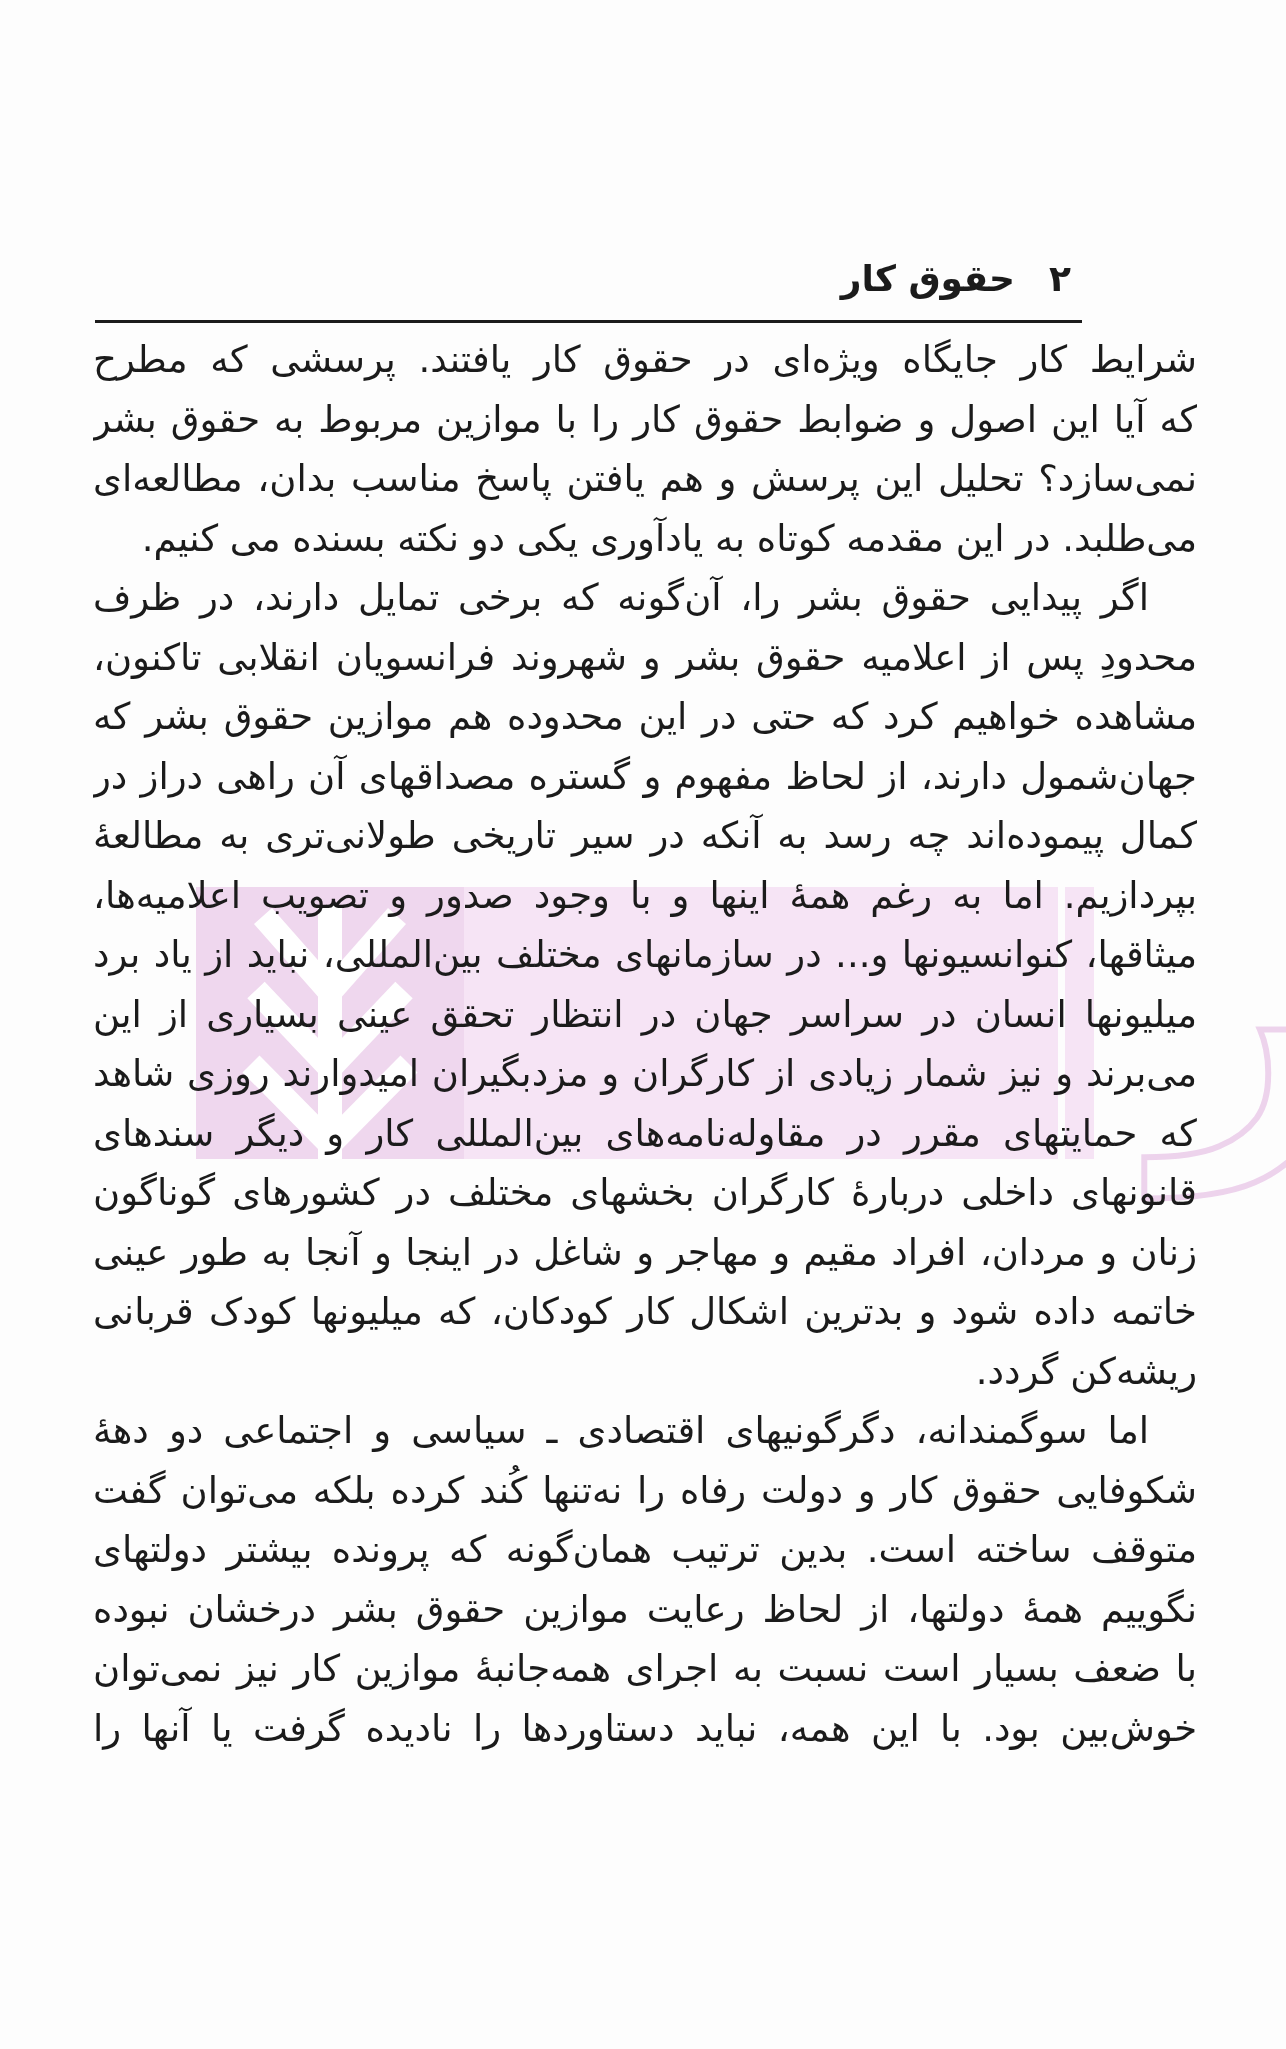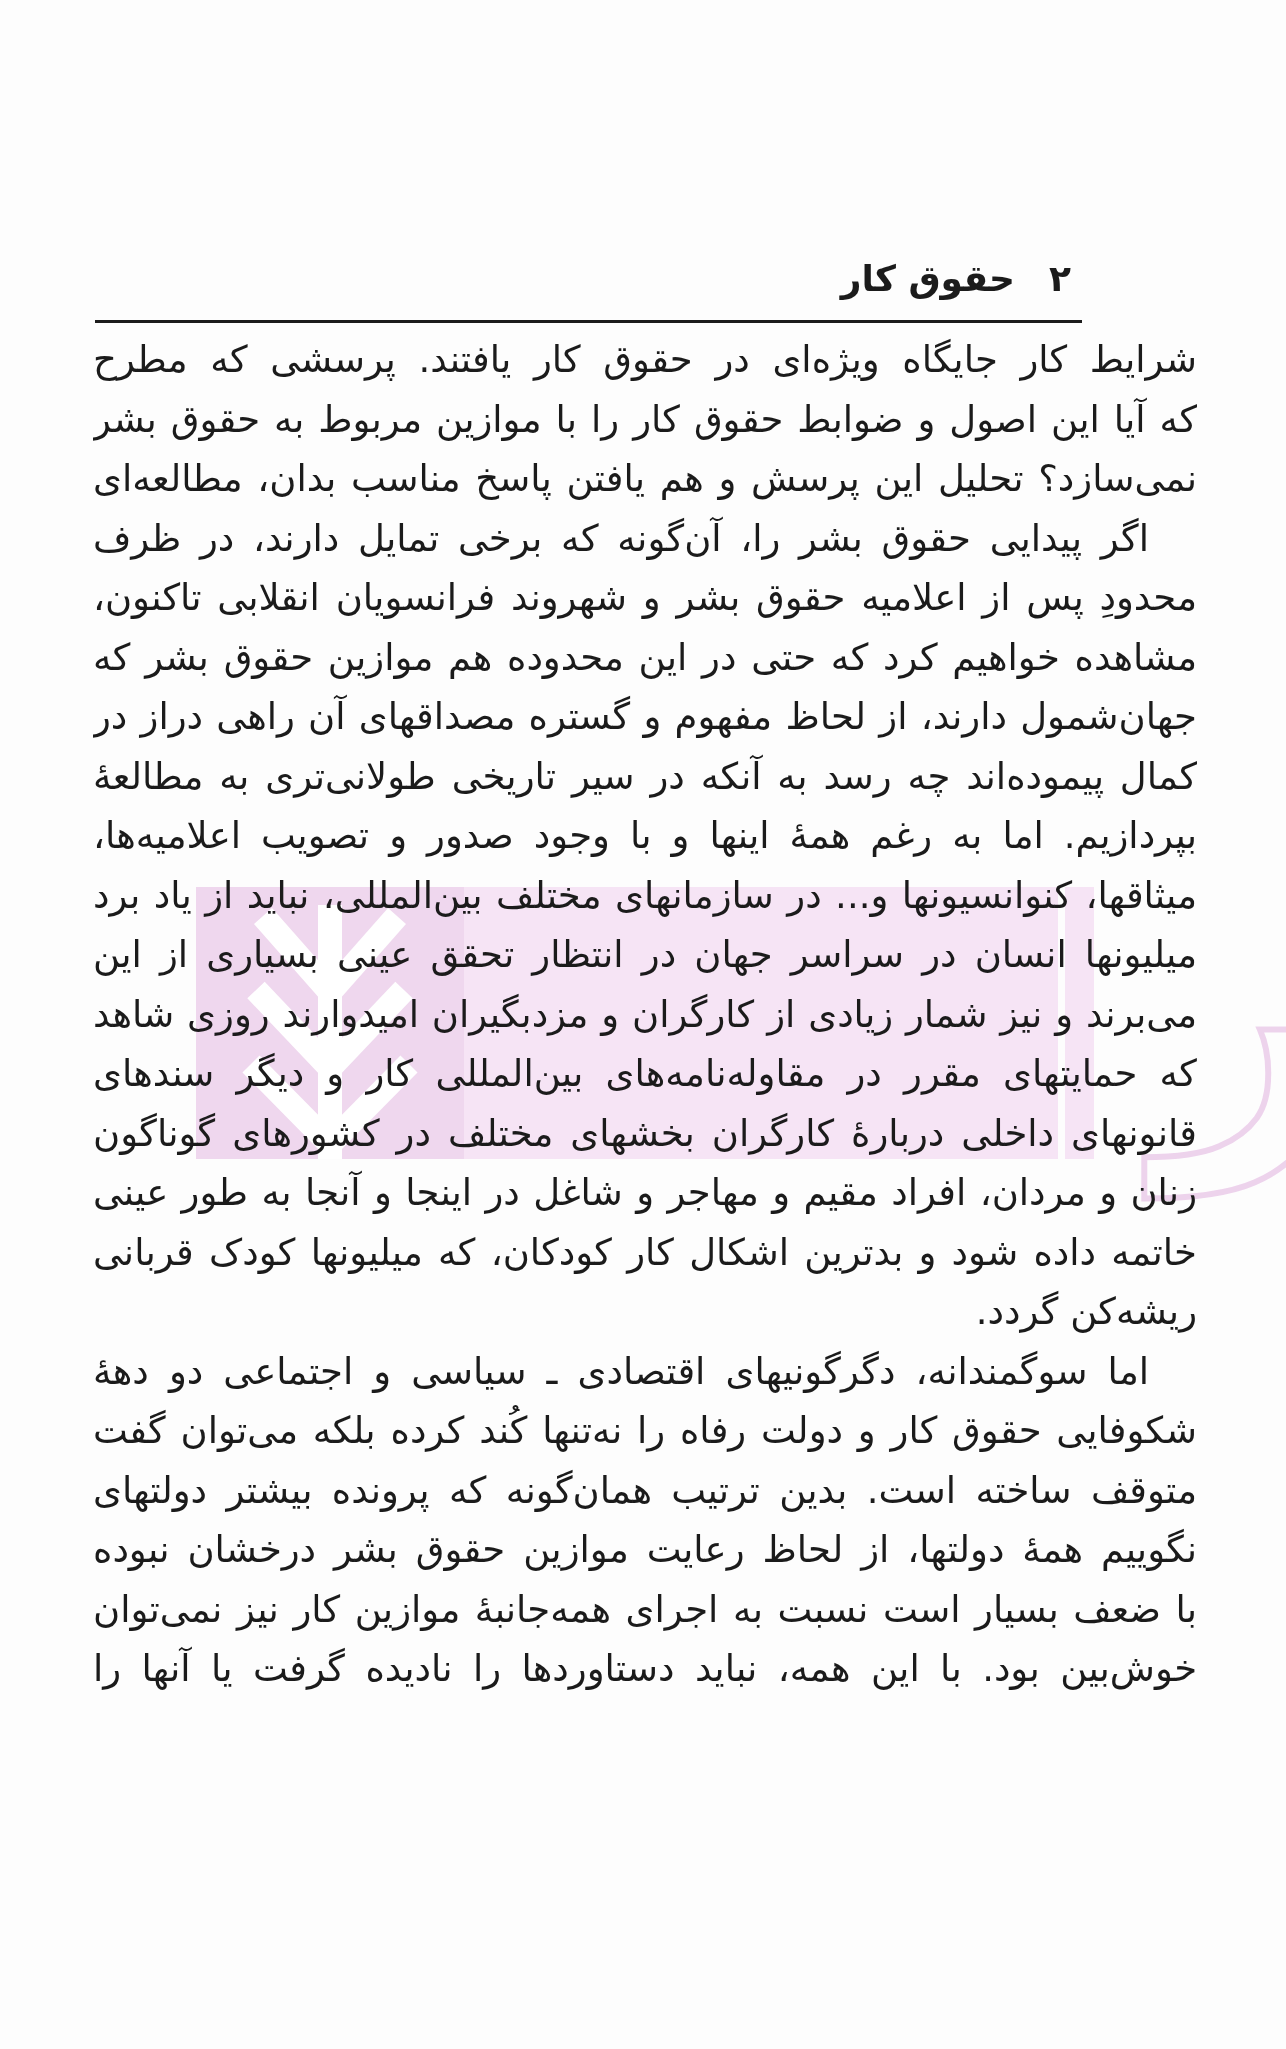--- a/index.html
+++ b/index.html
@@ -61,20 +61,21 @@
 
   <div class="page-header">
     <span class="pgnum">۲</span><span>حقوق کار</span>
   </div>
   <div class="header-rule"></div>
 
   <div class="body-text" id="body-text">
       <div class="line">شرایط کار جایگاه ویژه‌ای در حقوق کار یافتند. پرسشی که مطرح می‌شود آن است</div>
       <div class="line">که آیا این اصول و ضوابط حقوق کار را با موازین مربوط به حقوق بشر هم‌سو</div>
       <div class="line">نمی‌سازد؟ تحلیل این پرسش و هم یافتن پاسخ مناسب بدان، مطالعه‌ای مفصل را</div>
+      <div class="line last">می‌طلبد. در این مقدمه کوتاه به یادآوری یکی دو نکته بسنده می کنیم.</div>
       <div class="line indent">اگر پیدایی حقوق بشر را، آن‌گونه که برخی تمایل دارند، در ظرف زمانی</div>
       <div class="line">محدودِ پس از اعلامیه حقوق بشر و شهروند فرانسویان انقلابی تاکنون، بررسی کنیم</div>
       <div class="line">مشاهده خواهیم کرد که حتی در این محدوده هم موازین حقوق بشر که امروز جنبه</div>
       <div class="line">جهان‌شمول دارند، از لحاظ مفهوم و گستره مصداقهای آن راهی دراز در جهت</div>
       <div class="line">کمال پیموده‌اند چه رسد به آنکه در سیر تاریخی طولانی‌تری به مطالعهٔ این تحول</div>
       <div class="line">بپردازیم. اما به رغم همهٔ اینها و با وجود صدور و تصویب اعلامیه‌ها، قطعنامه‌ها،</div>
       <div class="line">میثاقها، کنوانسیونها و... در سازمانهای مختلف بین‌المللی، نباید از یاد برد که همچنان</div>
       <div class="line">میلیونها انسان در سراسر جهان در انتظار تحقق عینی بسیاری از این موازین به سر</div>
       <div class="line">می‌برند و نیز شمار زیادی از کارگران و مزدبگیران امیدوارند روزی شاهد آن باشند</div>
       <div class="line">که حمایتهای مقرر در مقاوله‌نامه‌های بین‌المللی کار و دیگر سندهای بین‌المللی و</div>

